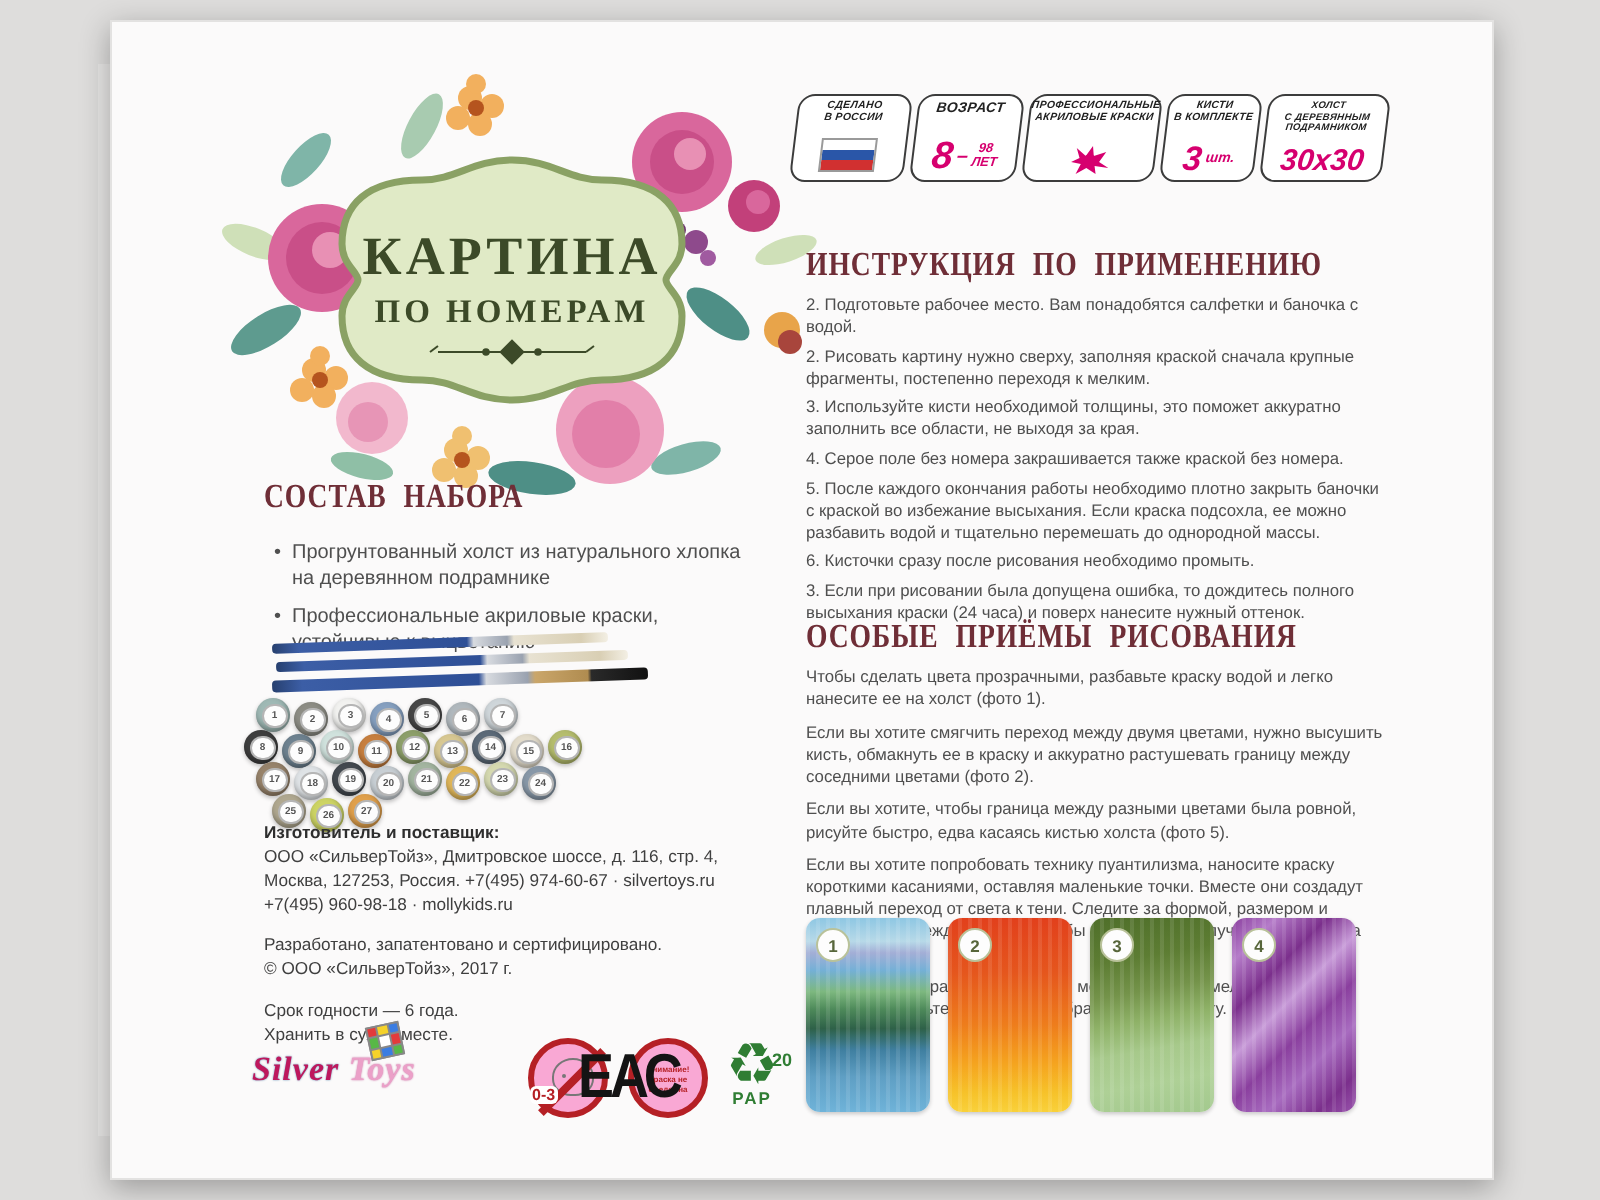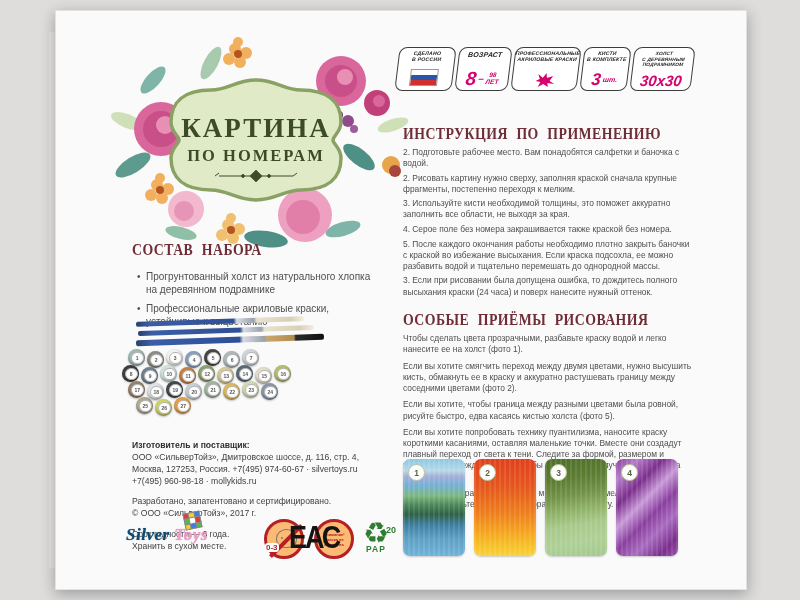--- a/index.html
+++ b/index.html
@@ -23,21 +23,21 @@
   .age-stack{display:flex;flex-direction:column;font-size:6.5px;line-height:1;color:#d6006f;}
   
   .sec-heading{font-family:"Liberation Serif",serif;font-weight:bold;color:#6f2e37;
     font-size:15px;letter-spacing:.5px;word-spacing:5px;transform:scale(.92,1.12);transform-origin:left;white-space:nowrap;}
   .body-txt{font-size:8.4px;color:#4f4f4f;line-height:1.32;}
   .item{margin-bottom:3.5px;}
   .para{margin-bottom:5.5px;}
   ul.bullets{list-style:none;margin:3px;padding:0;font-size:10px;color:#4f4f4f;}
   ul.bullets li{margin-bottom:6px;padding-left:9px;position:relative;line-height:1.3;}
   ul.bullets li::before{content:"•";position:absolute;left:0;color:#4f4f4f;}
-  .manu{font-size:8.6px;color:#3f3f3f;line-height:1.38;margin-top:29px;}
+  .manu{font-size:8.6px;color:#3f3f3f;line-height:1.38;}
   .manu b{color:#2e2e2e;}
   .gap{height:9px;}
   
   .brush{position:absolute;height:4.5px;border-radius:2px;}
   .brush-grad{background:linear-gradient(90deg,#27406f 0%,#3c5ea6 8%,#2e4f96 58%,
     #d8dbe0 60%,#9aa2b0 70%,#e8e2d2 72%,#d9cfb4 92%,#f3efe4 100%);}
   .brush-flat{background:linear-gradient(90deg,#27406f 0%,#3c5ea6 8%,#2e4f96 55%,
     #d8dbe0 57%,#9aa2b0 68%,#caa66a 70%,#b08c50 84%,#2a2a2a 85%,#111 100%);}
   .pot{position:absolute;width:17px;height:17px;border-radius:50%;
     box-shadow:inset -1px -2px 3px rgba(0,0,0,.35),0 1px 2px rgba(0,0,0,.25);}
@@ -55,27 +55,27 @@
   .ph1{background:linear-gradient(180deg,#8ec7e3 0%,#b7d9e8 12%,#a3aed6 18%,#74b0d6 27%,
     #7db87f 38%,#4e8a5a 47%,#2e6148 57%,#3f7fa0 68%,#5f9fc4 82%,#6fb3d9 100%);}
   .ph2{background:linear-gradient(180deg,#e2401c 0%,#e5561d 28%,#ee7d1c 55%,#f5a41f 75%,#f6c22a 90%,#f9d13a 100%);}
   .ph3{background:linear-gradient(170deg,#4f6f2a 0%,#5d7d33 22%,#74934a 38%,#8fb268 52%,#a7c98b 66%,#aed096 82%,#a3c98e 100%);}
   .ph4{background:linear-gradient(135deg,#8a3f9e 0%,#b57cc9 14%,#7b2f8c 30%,#c79ad8 44%,
     #8a3f9e 58%,#a86cc0 72%,#7b2f8c 88%,#9a55ae 100%);}
   
   #footer-row{left:70px;top:500px;width:300px;height:66px;}
   #silver-logo{position:absolute;left:0;top:14px;width:140px;font-family:"Liberation Serif",serif;
     font-style:italic;font-weight:bold;font-size:17px;letter-spacing:.5px;}
-  #silver-logo .s{color:#0c4a6e;text-shadow:0 0 1px #5a8ab0;font-style:italic;}
+  #silver-logo .s{color:#be185d;text-shadow:0 0 1px #5a8ab0;font-style:italic;}
   #silver-logo .t{color:#eba0c8;text-shadow:0 0 1px #c86ba0;}
   #cube{position:absolute;left:58px;top:-13px;width:15px;height:15px;display:grid;
     grid-template-columns:1fr 1fr 1fr;grid-template-rows:1fr 1fr 1fr;gap:1px;
     transform:rotate(-12deg);border:1px solid #888;background:#888;}
   #cube i{display:block;}
-  .ring{position:absolute;border-radius:50%;border:3px solid #b52025;background:#fdba74;box-sizing:border-box;}
+  .ring{position:absolute;border-radius:50%;border:3px solid #b52025;background:#f9a8d4;box-sizing:border-box;}
   .ring .rtxt{position:absolute;inset:0;display:flex;flex-direction:column;align-items:center;
     justify-content:center;color:#b52025;font-weight:bold;font-size:4px;line-height:1.25;text-align:center;}
   .diag{position:absolute;left:17px;top:-3px;width:4px;height:44px;background:#b52025;transform:rotate(45deg);}
   .baby{position:absolute;left:9px;top:7px;width:19px;height:17px;border:1.5px solid #777;border-radius:50% 50% 45% 45%;}
   .baby i{position:absolute;width:2px;height:2px;background:#777;border-radius:50%;top:7px;}
   .age03{position:absolute;left:-2px;bottom:4px;background:#fff;color:#b52025;font-weight:bold;
     font-size:8px;padding:0 1px;border-radius:3px;}
   #eac{position:absolute;left:163px;top:12px;font-weight:900;font-size:27px;letter-spacing:-2px;
     color:#141414;transform:scale(1,1.15);font-family:"Liberation Sans",sans-serif;}
   #recycle{position:absolute;left:228px;top:8px;width:44px;text-align:center;color:#2f7d33;}
@@ -346,20 +346,21 @@
     </div>
   </div>
 
   <div class="abs sec-heading" style="left:347px;top:114px">ИНСТРУКЦИЯ ПО ПРИМЕНЕНИЮ</div>
   <div class="abs body-txt" style="left:347px;top:136px;width:290px">
     <div class="item">2. Подготовьте рабочее место. Вам понадобятся салфетки и баночка с водой.</div>
     <div class="item">2. Рисовать картину нужно сверху, заполняя краской сначала крупные фрагменты, постепенно переходя к мелким.</div>
     <div class="item">3. Используйте кисти необходимой толщины, это поможет аккуратно заполнить все области, не выходя за края.</div>
     <div class="item">4. Серое поле без номера закрашивается также краской без номера.</div>
     <div class="item">5. После каждого окончания работы необходимо плотно закрыть баночки с краской во избежание высыхания. Если краска подсохла, ее можно разбавить водой и тщательно перемешать до однородной массы.</div>
+    <div class="item">6. Кисточки сразу после рисования необходимо промыть.</div>
     <div class="item">3. Если при рисовании была допущена ошибка, то дождитесь полного высыхания краски (24 часа) и поверх нанесите нужный оттенок.</div>
   </div>
 
   <div class="abs sec-heading" style="left:347px;top:300px">ОСОБЫЕ ПРИЁМЫ РИСОВАНИЯ</div>
   <div class="abs body-txt" style="left:347px;top:322px;width:290px">
     <div class="para">Чтобы сделать цвета прозрачными, разбавьте краску водой и легко нанесите ее на холст (фото 1).</div>
     <div class="para">Если вы хотите смягчить переход между двумя цветами, нужно высушить кисть, обмакнуть ее в краску и аккуратно растушевать границу между соседними цветами (фото 2).</div>
     <div class="para">Если вы хотите, чтобы граница между разными цветами была ровной, рисуйте быстро, едва касаясь кистью холста (фото 5).</div>
     <div class="para">Если вы хотите попробовать технику пуантилизма, наносите краску короткими касаниями, оставляя маленькие точки. Вместе они создадут плавный переход от света к тени. Следите за формой, размером и расстоянием между точками, чтобы достигнуть наилучшего результата (фото 4).</div>
     <div class="para">После того, как работа закончена, можно добавить мелкие детали в картине. Доверьтесь вашему воображению и таланту.</div>

